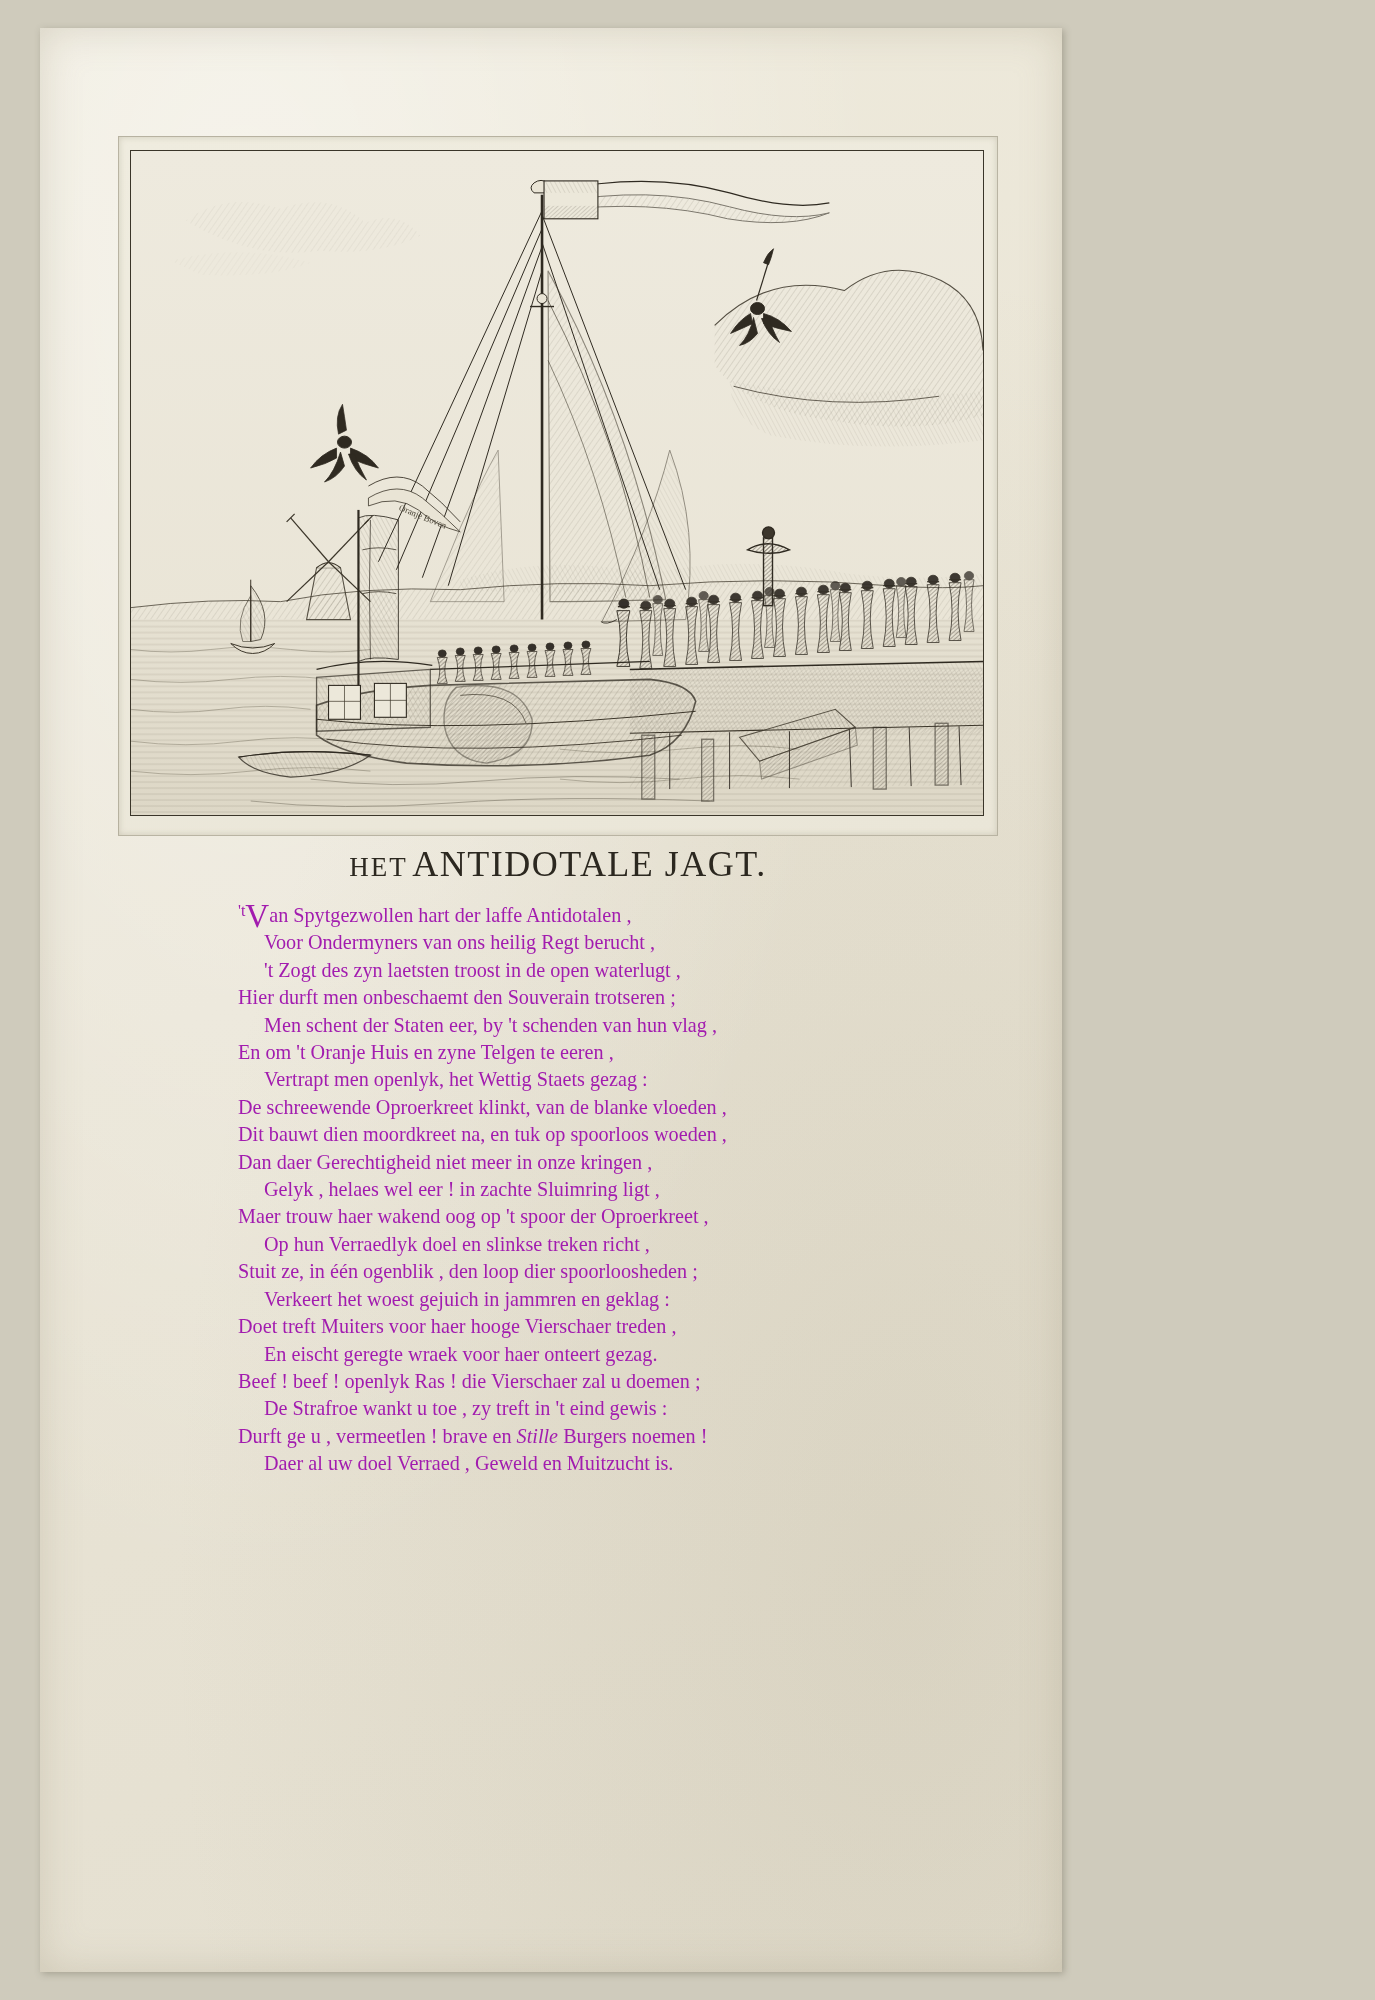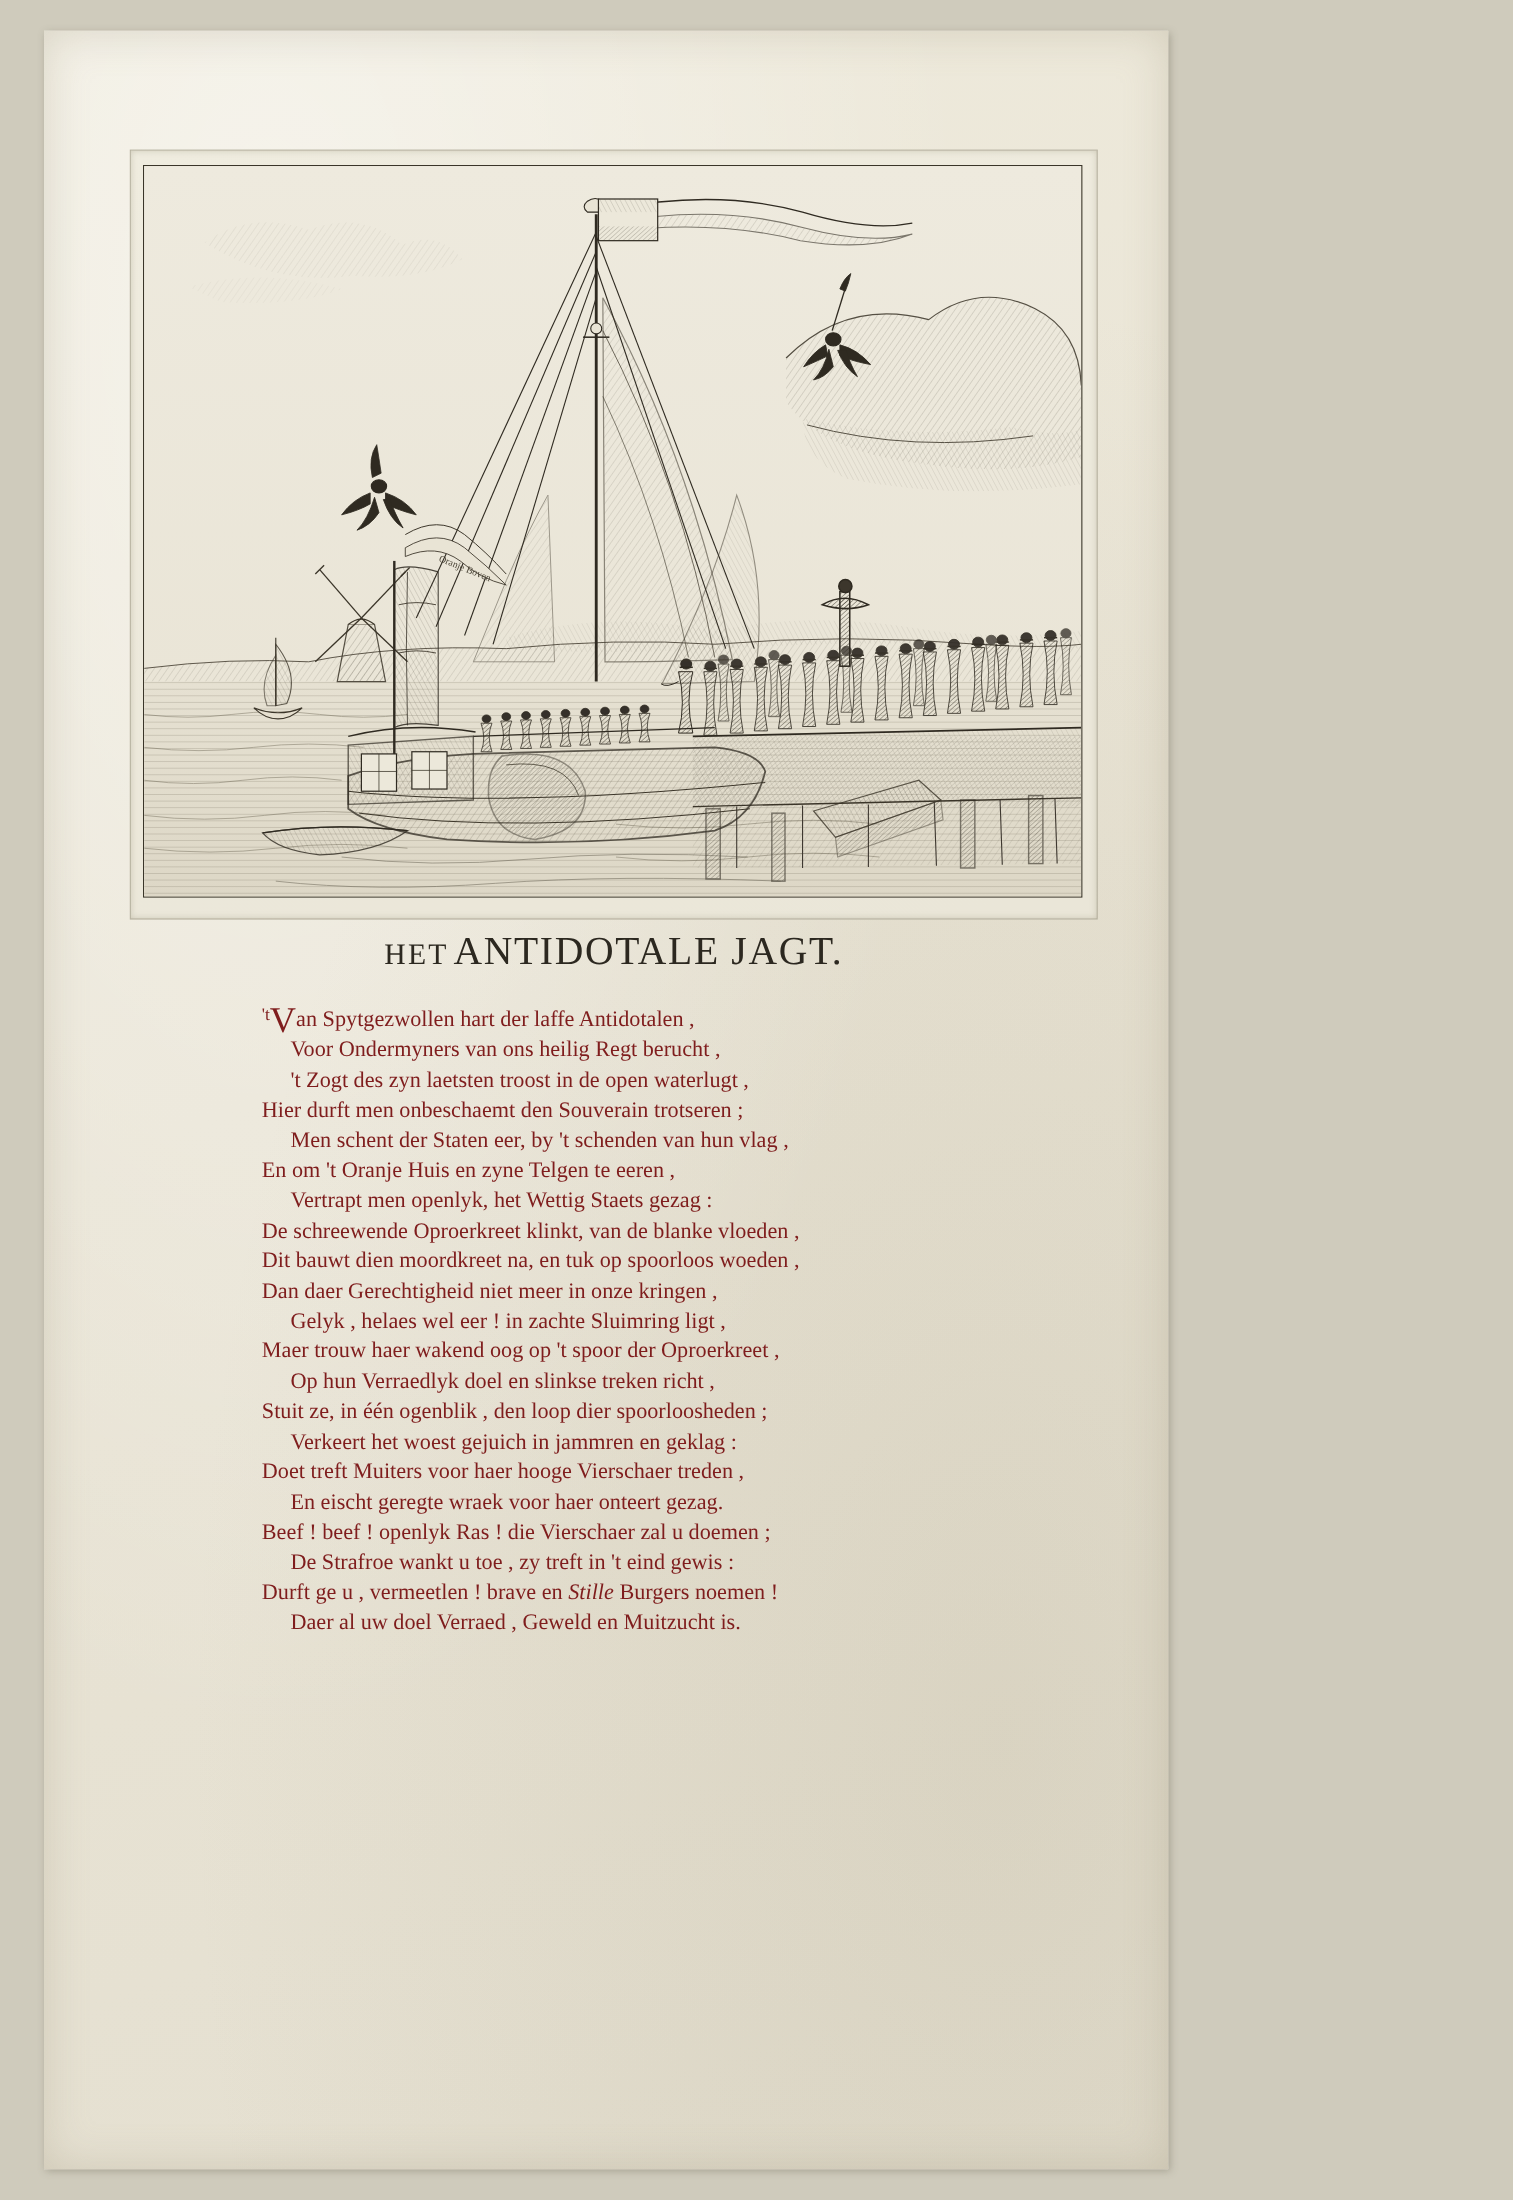--- a/index.html
+++ b/index.html
@@ -71,35 +71,35 @@
   #text-block {
     position: absolute;
     left: 78px;
     top: 815px;
     width: 880px;
   }
   #print-title {
     text-align: center;
     color: #2c2820;
     letter-spacing: 0.5px;
-    margin-bottom: 24px;
+    margin-bottom: 12px;
     white-space: nowrap;
   }
   #print-title .t-small {
     font-size: 27px;
     letter-spacing: 2px;
   }
   #print-title .t-big {
     font-size: 36px;
     letter-spacing: 1.5px;
   }
   #poem {
     margin: 0 auto;
     width: 640px;
-    color: #7f1d1d;
+    color: #a21caf;
     font-size: 20.2px;
     line-height: 27.4px;
   }
   .poem-line {
     white-space: nowrap;
     font-family: "Liberation Serif", serif;
   }
   .poem-line.indent { padding-left: 26px; }
   .poem-line .ital { font-style: italic; }
   #first-line-wrap {

